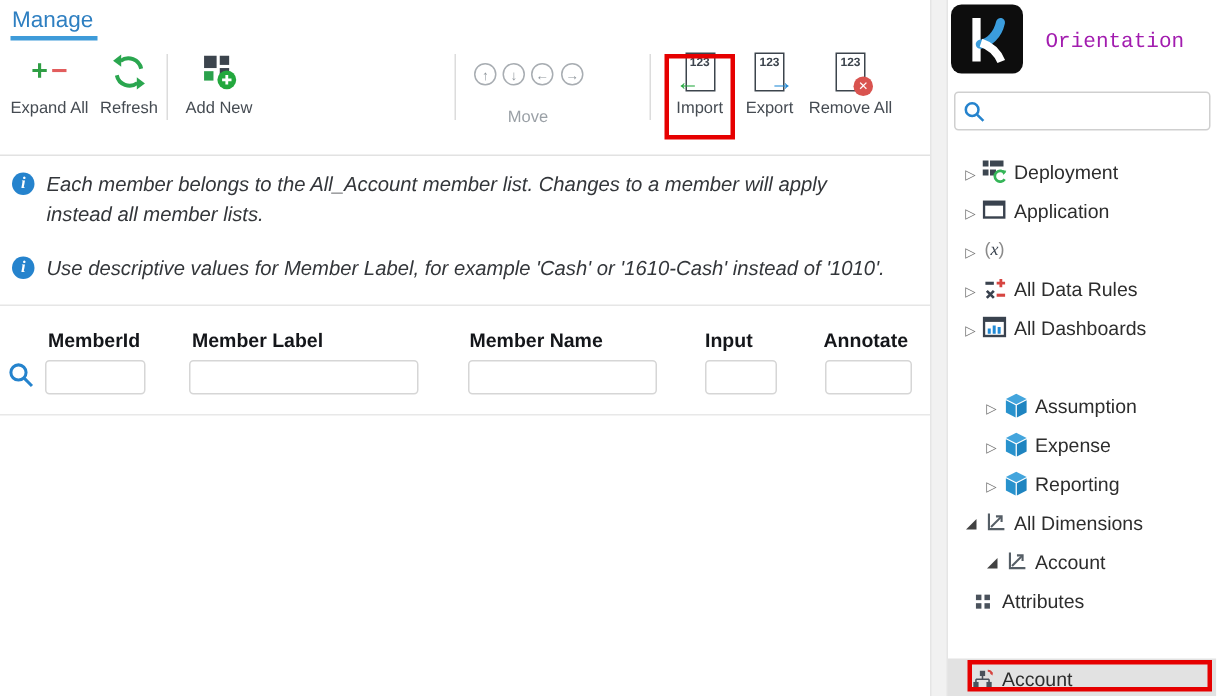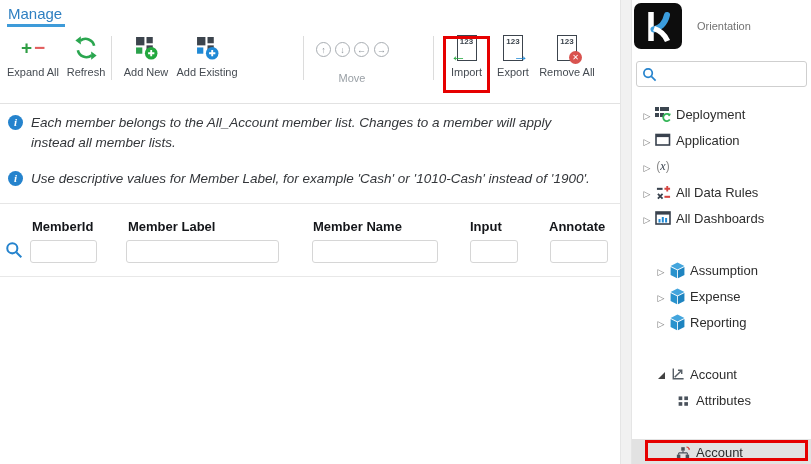--- a/index.html
+++ b/index.html
@@ -45,33 +45,33 @@
     padding:0 6px;font-size:12px;outline:none;background:#fff;}
   .tbl-search{position:absolute;left:5px;top:241px;width:18px;height:18px;}
 
   
   .splitter{position:absolute;left:620px;top:0;width:12px;height:464px;background:#f1f1f1;
     border-left:1px solid #e5e5e5;border-right:1px solid #e5e5e5;box-sizing:border-box;}
 
   
   .sidebar{position:absolute;left:632px;top:0;width:179px;height:464px;background:#fff;}
   .logo{position:absolute;left:2px;top:3px;width:48px;height:46px;background:#0d0d0d;border-radius:7px;}
-  .sb-title{position:absolute;left:65px;top:20px;font-size:11px;color:#737373;}
+  .sb-title{position:absolute;left:65px;top:20px;font-size:14px;color:#a21caf;font-family:Liberation Mono, monospace;}
   .sb-search{position:absolute;left:4px;top:61px;width:171px;height:26px;border:1px solid #cfcfcf;border-radius:3px;
     box-sizing:border-box;background:#fff;display:flex;align-items:center;padding:0 5px;}
   .sb-search input{border:none;outline:none;flex:1;min-width:0;font-size:12px;margin-left:4px;background:transparent;}
 
   .trow{position:absolute;left:0;width:179px;height:26px;display:flex;align-items:center;box-sizing:border-box;
     font-size:13px;color:#2d2d2d;cursor:pointer;white-space:nowrap;}
   .trow.sel{background:#e2e2e2;}
   .caret{flex:0 0 14px;text-align:center;}
   .caret .closed{font-size:9px;color:#767676;}
   .caret .open{display:inline-block;width:0;height:0;border-left:7px solid transparent;border-bottom:7px solid #424242;}
   .ticon{flex:0 0 18px;display:flex;align-items:center;justify-content:center;margin-right:4px;}
-  .lv0{padding-left:8px;} .lv1{padding-left:22px;} .lv2{padding-left:28px;align-items:center;}
+  .lv0{padding-left:8px;} .lv1{padding-left:22px;} .lv2{align-items:center;}
   .vars-ic{font-size:12px;color:#8a8a8a;}
   .vars-ic i{font-family:"Liberation Serif","DejaVu Serif",serif;color:#39424e;font-size:12px;}
   .hl-account{position:absolute;left:13px;top:440px;width:163px;height:21px;border:3px solid #e60000;box-sizing:border-box;pointer-events:none;}
 </style>
 </head>
 <body>
 
 <div class="app">
 
   <div class="main">
@@ -108,33 +108,20 @@
           <rect x="11" y="0" width="6" height="6" fill="#3c444d"></rect>
           <rect x="11" y="8" width="6" height="6" fill="#3c444d"></rect>
           <rect x="1" y="10" width="6" height="6" fill="#2aa14b"></rect>
           <circle cx="15.5" cy="15.5" r="6" fill="#23a83e"></circle>
           <path d="M15.5 12.5 v6 M12.5 15.5 h6" stroke="#fff" stroke-width="1.8"></path>
         </svg>
       </div>
       <div class="tlbl">Add New</div>
     </div>
 
-    <div class="tbtn" style="left:174px;width:66px">
-      <div class="tico">
-        <svg width="23" height="23" viewBox="0 0 22 22">
-          <rect x="1" y="0" width="8" height="8" fill="#3c444d"></rect>
-          <rect x="11" y="0" width="6" height="6" fill="#3c444d"></rect>
-          <rect x="11" y="8" width="6" height="6" fill="#3c444d"></rect>
-          <rect x="1" y="10" width="6" height="6" fill="#2089d5"></rect>
-          <circle cx="15.5" cy="15.5" r="6" fill="#2089d5"></circle>
-          <path d="M15.5 12.5 v6 M12.5 15.5 h6" stroke="#fff" stroke-width="1.8"></path>
-        </svg>
-      </div>
-      <div class="tlbl">Add Existing</div>
-    </div>
 
 
     <div class="vsep" style="left:303px"></div>
 
     <div class="mv-circle" style="left:316px">↑</div>
     <div class="mv-circle" style="left:335px">↓</div>
     <div class="mv-circle" style="left:354px">←</div>
     <div class="mv-circle" style="left:374px">→</div>
     <div class="mv-label">Move</div>
 
@@ -172,21 +159,21 @@
 
     <div class="hl-import"></div>
     <div class="toolbar-border"></div>
 
     <div class="inforow" style="top:113px">
       <div class="info-ic">i</div>
       <div class="info-tx">Each member belongs to the All_Account member list. Changes to a member will apply instead all member lists.</div>
     </div>
     <div class="inforow" style="top:169px">
       <div class="info-ic">i</div>
-      <div class="info-tx">Use descriptive values for Member Label, for example 'Cash' or '1010-Cash' instead of '1900'.</div>
+      <div class="info-tx">Use descriptive values for Member Label, for example 'Cash' or '1610-Cash' instead of '1010'.</div>
     </div>
 
     <div class="tbl-top"></div>
 
     <div class="colhdr" style="left:32px">MemberId</div>
     <div class="colhdr" style="left:128px">Member Label</div>
     <div class="colhdr" style="left:313px">Member Name</div>
     <div class="colhdr" style="left:470px">Input</div>
     <div class="colhdr" style="left:549px">Annotate</div>
 
@@ -313,20 +300,31 @@
       <span class="ticon">
         <svg width="17" height="17" viewBox="0 0 16 16">
           <polygon points="8,0.5 14.5,3.8 8,7.1 1.5,3.8" fill="#43a5dd"></polygon>
           <polygon points="1.5,4.6 7.6,7.7 7.6,15.3 1.5,12.2" fill="#2892cd"></polygon>
           <polygon points="14.5,4.6 8.4,7.7 8.4,15.3 14.5,12.2" fill="#1e84c0"></polygon>
         </svg>
       </span>
       <span>Reporting</span>
     </div>
 
+    <div class="trow lv0" style="top:335px">
+      <span class="caret"><span class="open"></span></span>
+      <span class="ticon">
+        <svg width="15" height="15" viewBox="0 0 16 16" fill="none" stroke="#555e66" stroke-width="1.5">
+          <path d="M3.5 1.5 V12.5 H14.5"></path>
+            <path d="M5 11 L12 4"></path>
+            <path d="M8.5 3.5 H12.5 V7.5"></path>
+        </svg>
+      </span>
+      <span>All Dimensions</span>
+    </div>
 
     <div class="trow lv1" style="top:361px">
       <span class="caret"><span class="open"></span></span>
       <span class="ticon">
         <svg width="15" height="15" viewBox="0 0 16 16" fill="none" stroke="#555e66" stroke-width="1.5">
           <path d="M3.5 1.5 V12.5 H14.5"></path>
             <path d="M5 11 L12 4"></path>
             <path d="M8.5 3.5 H12.5 V7.5"></path>
         </svg>
       </span>

